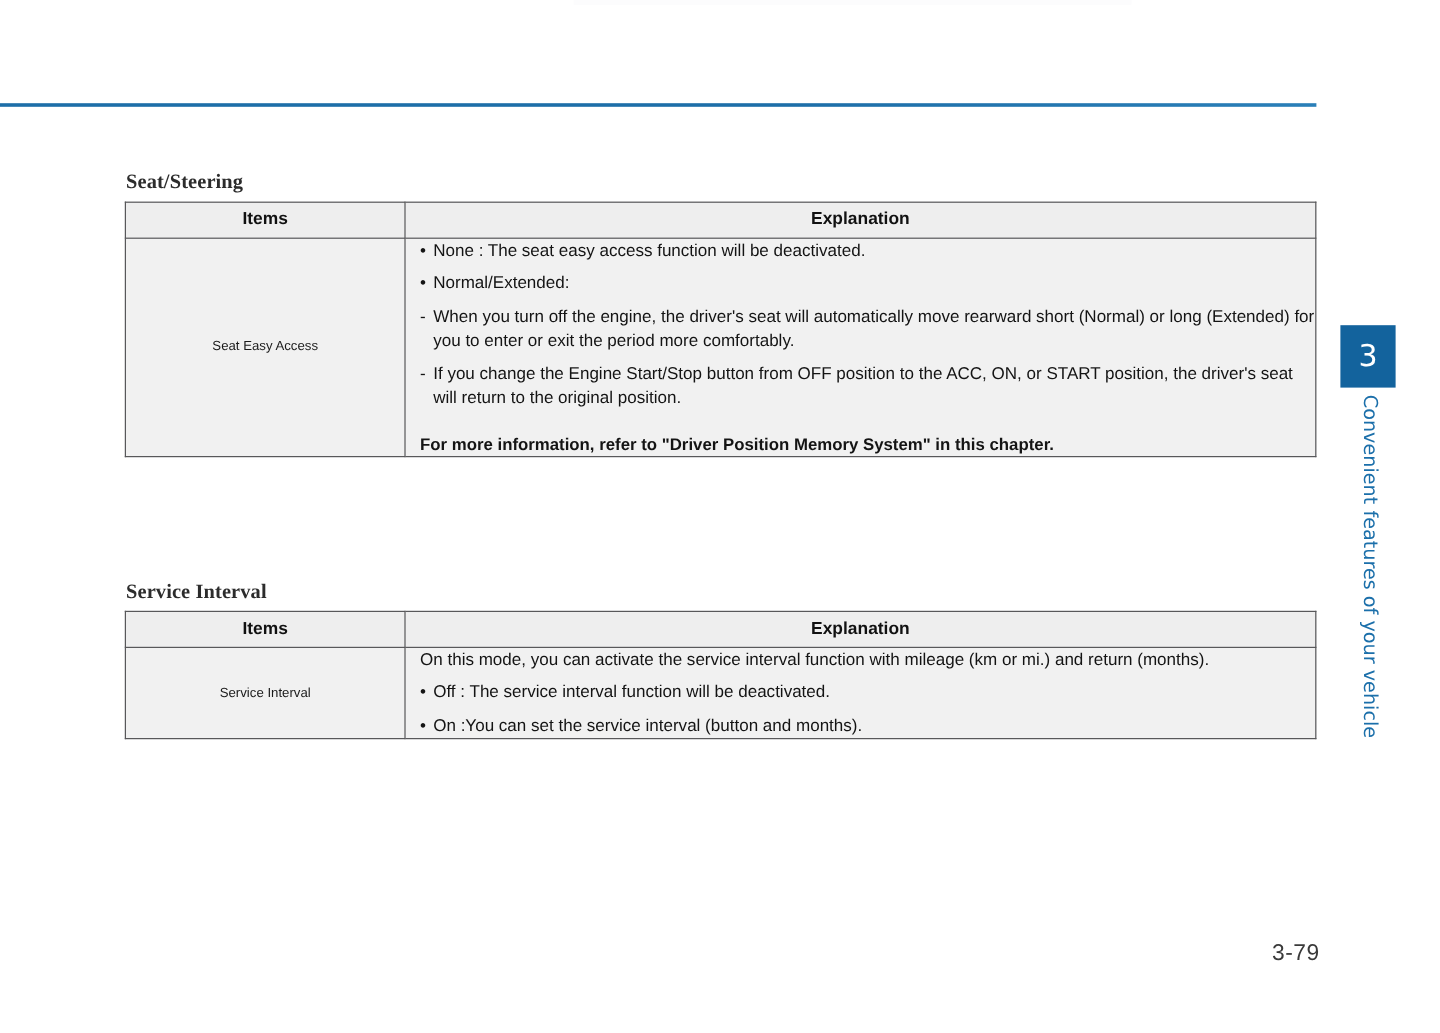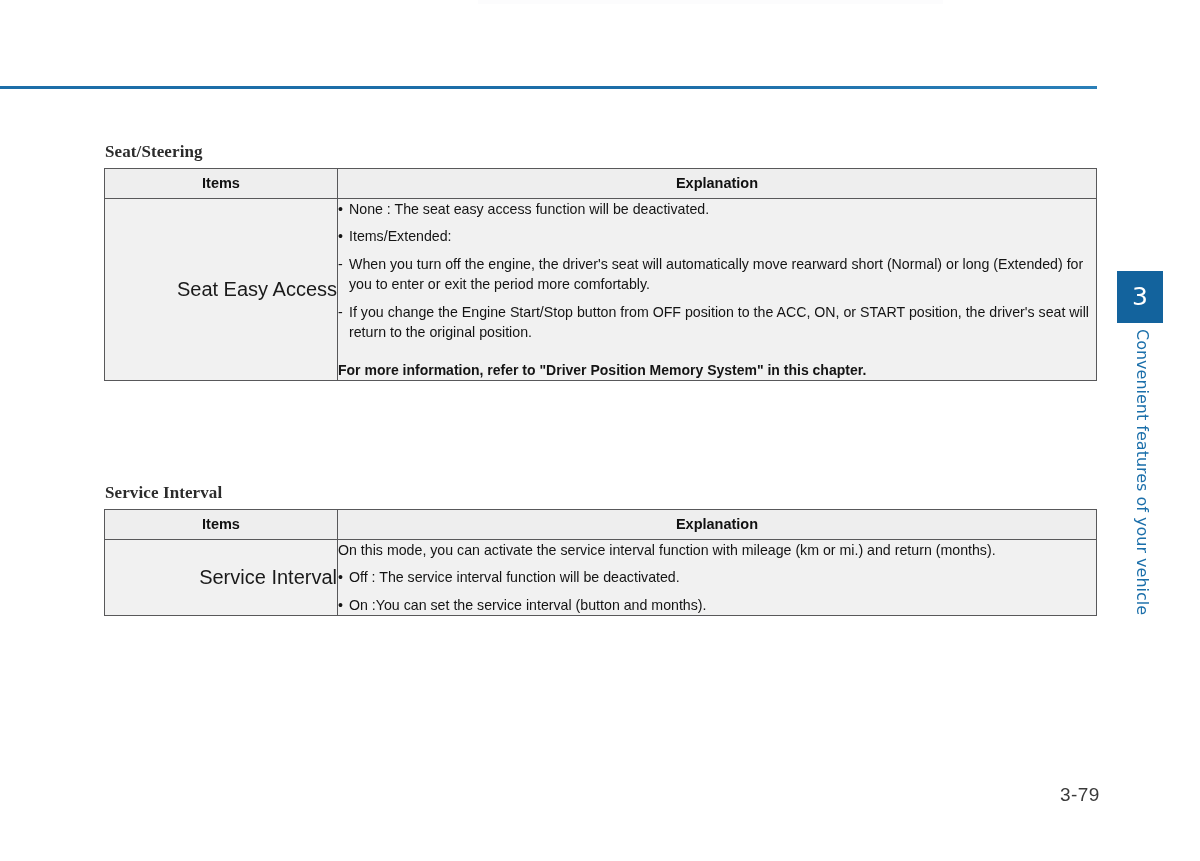--- a/index.html
+++ b/index.html
@@ -72,37 +72,37 @@
     color: #111111;
     text-align: center;
     height: 29px;
     line-height: 29px;
   }
 
   .col-items { width: 233px; }
   .col-explanation { width: 759px; }
 
   .cell-item {
-    text-align: right;
-    font-size: 20px;
+    text-align: center;
+    font-size: 11px;
     color: #1a1a1a;
     background: #f1f1f1;
   }
 
   .cell-explanation {
     background: #f1f1f1;
     padding: 8px 7px 9px 7px;
     font-size: 14.2px;
     color: #141414;
     line-height: 1.44;
   }
 
   
   .exp-line {
-    margin: 0 0 7px 0;
+    margin: 0 0 7px 12px;
     position: relative;
   }
   .exp-line:last-child { margin-bottom: 0; }
 
   .exp-bullet {
     padding-left: 11px;
   }
   .exp-bullet::before {
     content: "\2022";
     position: absolute;
@@ -192,21 +192,21 @@
     <tr>
       <th>Items</th>
       <th>Explanation</th>
     </tr>
   </thead>
   <tbody>
     <tr>
       <td class="cell-item">Seat Easy Access</td>
       <td class="cell-explanation">
         <div class="exp-line exp-bullet">None : The seat easy access function will be deactivated.</div>
-        <div class="exp-line exp-bullet">Items/Extended:</div>
+        <div class="exp-line exp-bullet">Normal/Extended:</div>
         <div class="exp-line exp-dash">When you turn off the engine, the driver's seat will automatically move rearward short (Normal) or long (Extended) for you to enter or exit the period more comfortably.</div>
         <div class="exp-line exp-dash">If you change the Engine Start/Stop button from OFF position to the ACC, ON, or START position, the driver's seat will return to the original position.</div>
         <div class="exp-line exp-note">For more information, refer to "Driver Position Memory System" in this chapter.</div>
       </td>
     </tr>
   </tbody>
 </table>
 
 <div class="section-heading" id="heading-service-interval">Service Interval</div>
 

